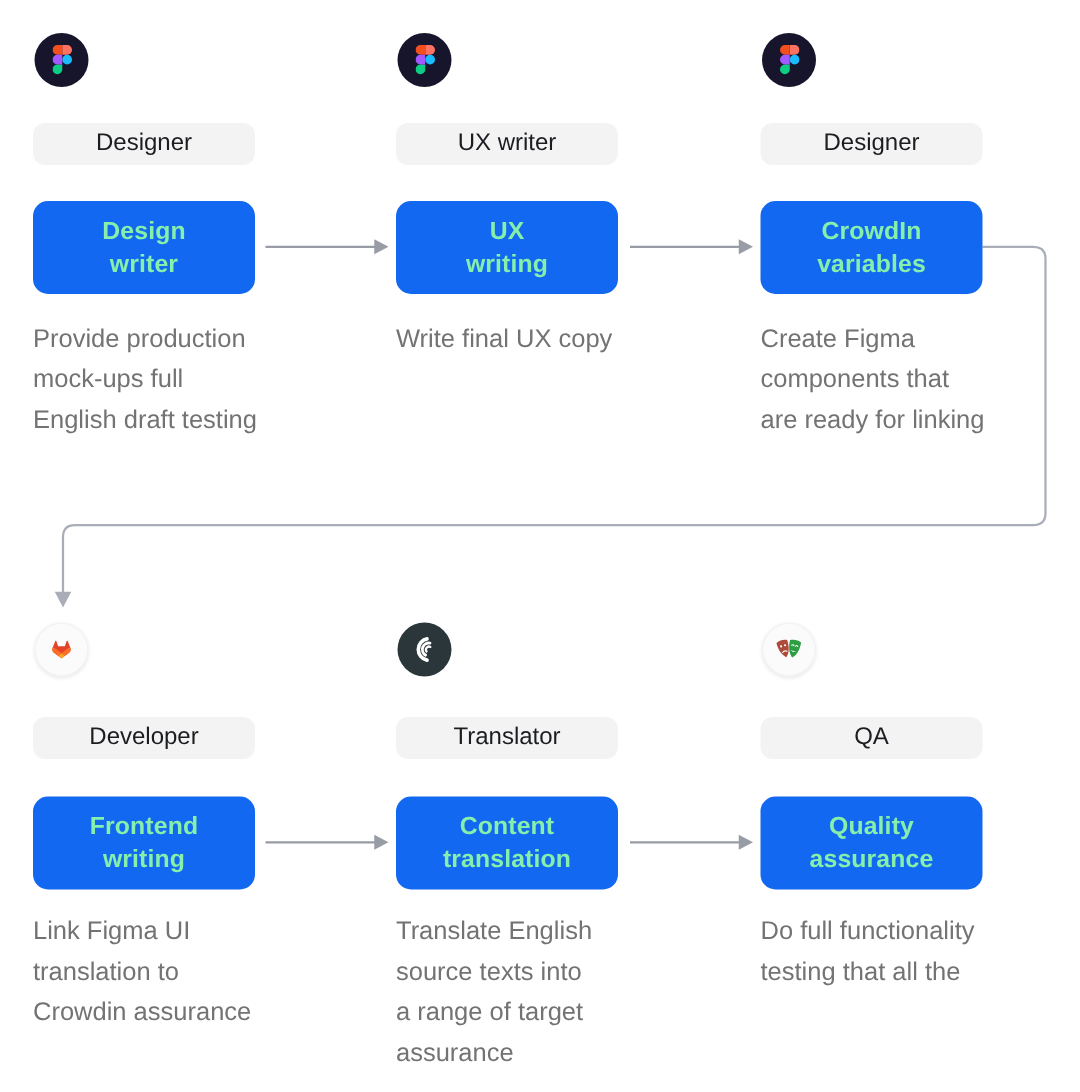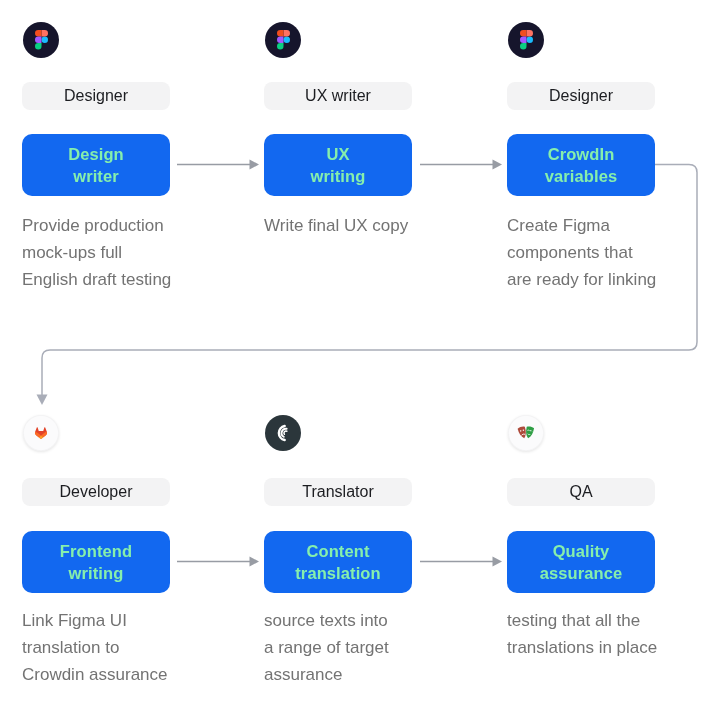--- a/index.html
+++ b/index.html
@@ -182,20 +182,21 @@
       </svg>
     </div>
     <div class="chip">
       <span>Translator</span>
     </div>
     <div class="node">
       <span>Content</span>
       <span>translation</span>
     </div>
     <div class="desc">
+      <div>Translate English</div>
       <div>source texts into</div>
       <div>a range of target</div>
       <div>assurance</div>
     </div>
   </div>
 
   <div class="cell r2 c3">
     <div class="badge light">
       <svg width="26" height="26" viewBox="0 0 36 36">
         <g transform="rotate(-16 13 18)">
@@ -213,18 +214,18 @@
       </svg>
     </div>
     <div class="chip">
       <span>QA</span>
     </div>
     <div class="node">
       <span>Quality</span>
       <span>assurance</span>
     </div>
     <div class="desc">
+      <div>Do full functionality</div>
       <div>testing that all the</div>
-      <div>translations in place</div>
     </div>
   </div>
 
 </div>
 
 </body></html>

